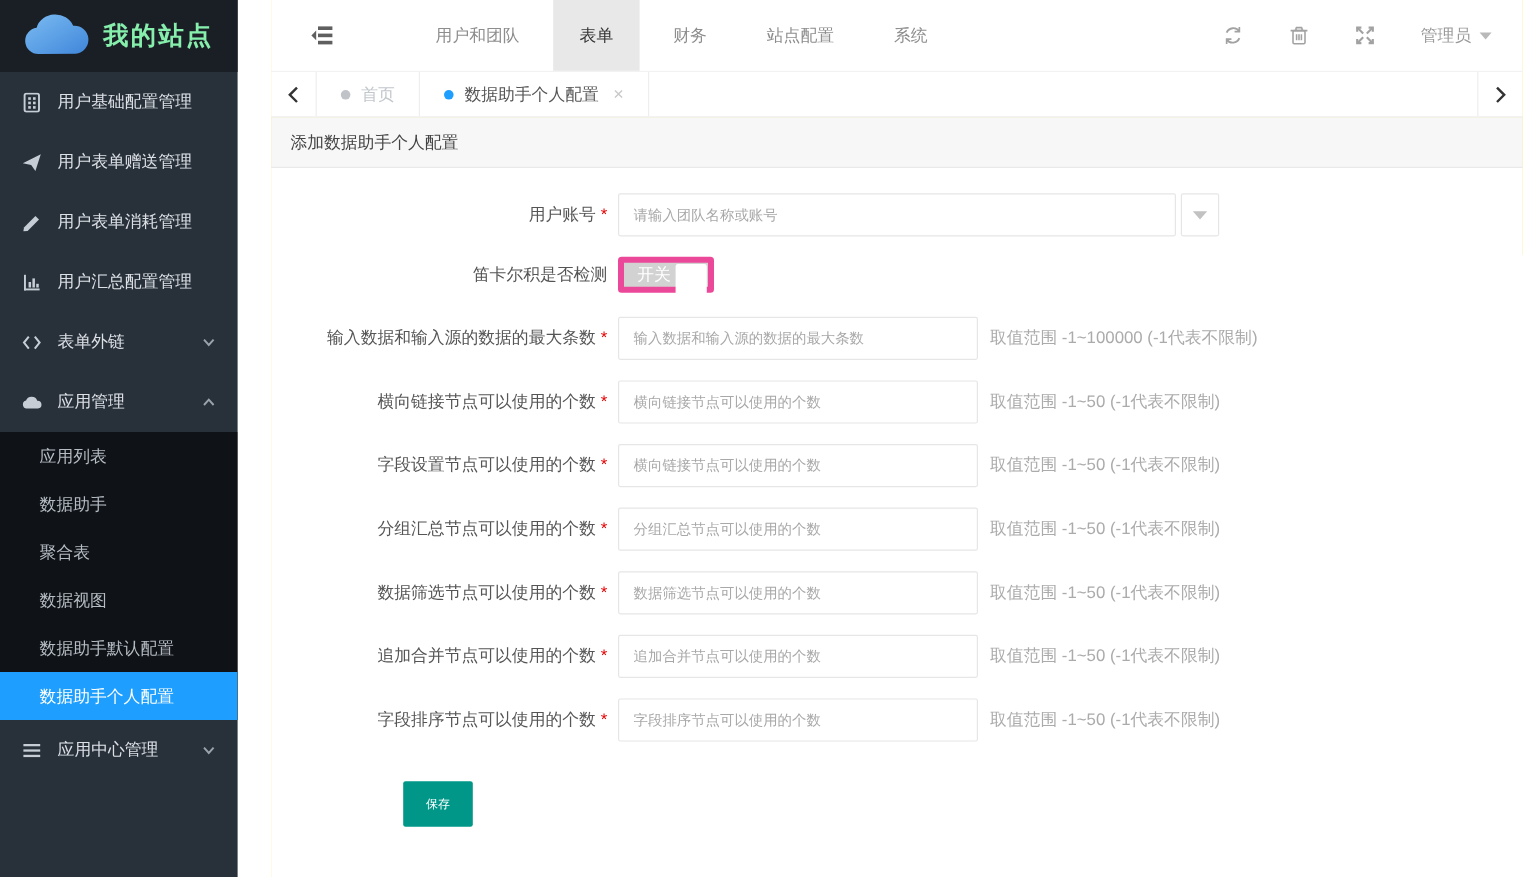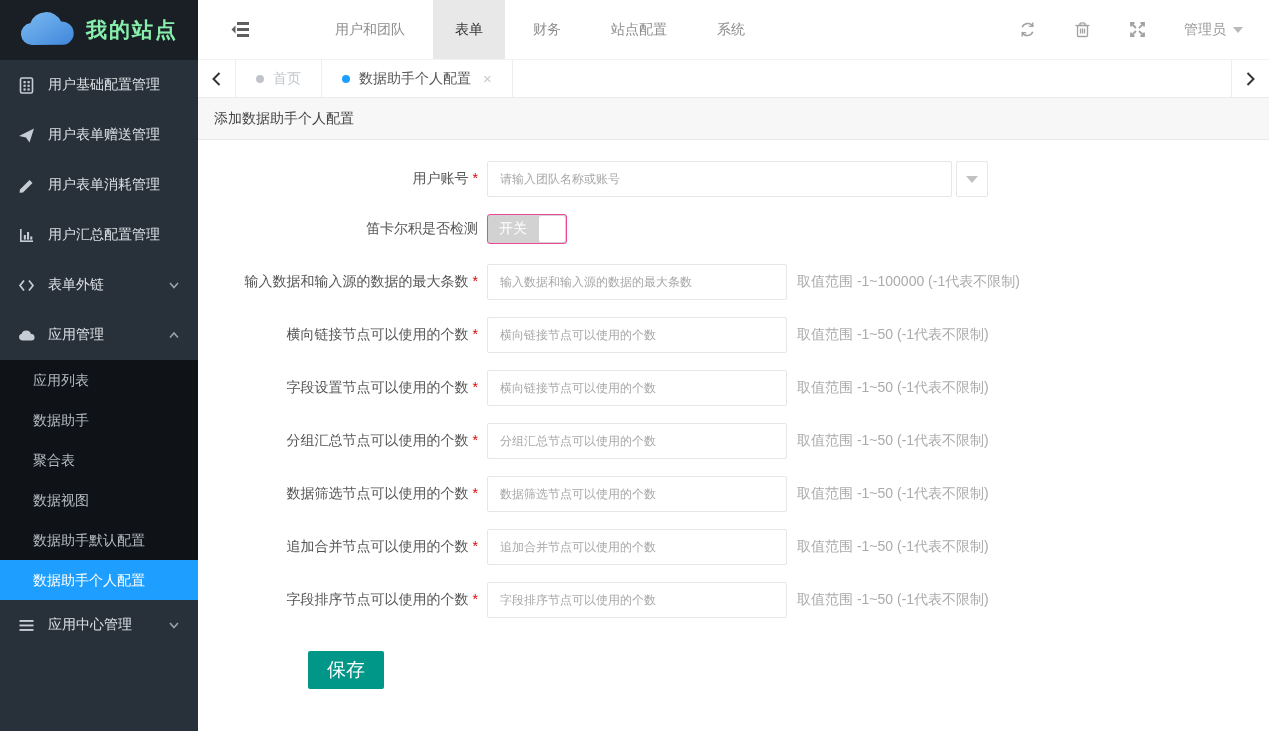--- a/index.html
+++ b/index.html
@@ -21,21 +21,21 @@
   .side-icon { width:17px; height:17px; margin-right:13px; display:flex; align-items:center; justify-content:center; color:#c6cdd5; flex-shrink:0; }
   .side-icon svg { width:17px; height:17px; }
   .side-label { flex:1; white-space:nowrap; }
   .side-chevron { width:12px; height:12px; color:#9aa3ad; display:flex; }
   .side-chevron svg { width:12px; height:12px; }
   .submenu { background:#0F1318; }
   .sub-item { height:40px; line-height:40px; padding-left:33px; color:#b6bcc3; cursor:pointer; white-space:nowrap; }
   .sub-item.active { background:#1E9FFF; color:#fff; }
 
   
-  .main { flex:1; display:flex; flex-direction:column; min-width:0; background:#fde047; }
+  .main { flex:1; display:flex; flex-direction:column; min-width:0; background:#fde047;margin-left:28px; }
 
   
   .header { height:60px; flex-shrink:0; display:flex; align-items:stretch; background:#fff; border-bottom:1px solid #f2f2f2; }
   .collapse-btn { width:60px; margin-left:12px; display:flex; align-items:center; justify-content:center; color:#5f5f5f; cursor:pointer; }
   .topnav { display:flex; align-items:stretch; margin-left:40px; }
   .nav-item { display:flex; align-items:center; padding:0 22px; margin:0 3px; color:#8d8d8d; cursor:pointer; white-space:nowrap; }
   .nav-item.active { background:#e8e8e8; color:#333; }
   .header-right { margin-left:auto; display:flex; align-items:center; gap:38px; padding-right:26px; }
   .hicon { color:#a2a2a2; display:flex; cursor:pointer; }
   .hicon svg { width:17px; height:17px; }
@@ -67,26 +67,26 @@
     height:36px; border:1px solid #e6e6e6; border-radius:2px; padding:0 12px;
     font-size:12px; color:#666; outline:none; background:#fff;
     font-family:"Liberation Sans","DejaVu Sans",sans-serif;
   }
   .text-input { width:300px; }
   .select-input { width:465px; cursor:pointer; }
   .text-input::placeholder, .select-input::placeholder { color:#a8a8a8; }
   .select-arrow-box { width:32px; height:36px; margin-left:4px; border:1px solid #e6e6e6; border-radius:2px; display:flex; align-items:center; justify-content:center; cursor:pointer; background:#fff; }
   .tri-down { width:0; height:0; border-left:6px solid transparent; border-right:6px solid transparent; border-top:7px solid #c2c2c2; }
   .hint { margin-left:10px; color:#ababab; white-space:nowrap; }
-  .switch { position:relative; width:80px; height:30px; background:#d2d2d2; border:1px solid #ec4899; border-radius:3px; cursor:pointer; display:flex; align-items:center; }
+  .switch { position:relative; width:80px; height:30px; background:#d2d2d2; border:5px solid #ec4899; border-radius:3px; cursor:pointer; display:flex; align-items:center; }
   .switch-text { color:#fff; font-size:14px; margin-left:11px; }
   .switch-knob { position:absolute; top:1px; right:1px; width:26px; height:26px; background:#fff; border-radius:2px; }
   .save-btn {
     display:inline-block; margin-left:110px; margin-top:16px; height:38px; padding:0 19px;
-    background:#009688; color:#fff; border:none; border-radius:2px; font-size:19px; cursor:pointer;
+    background:#009688; color:#fff; border:none; border-radius:2px; font-size:10px; cursor:pointer;
     font-family:"Liberation Sans","DejaVu Sans",sans-serif;
   }
 </style>
 </head>
 <body>
 
 <div class="app">
 
   <aside class="sidebar">
     <div class="logo">

